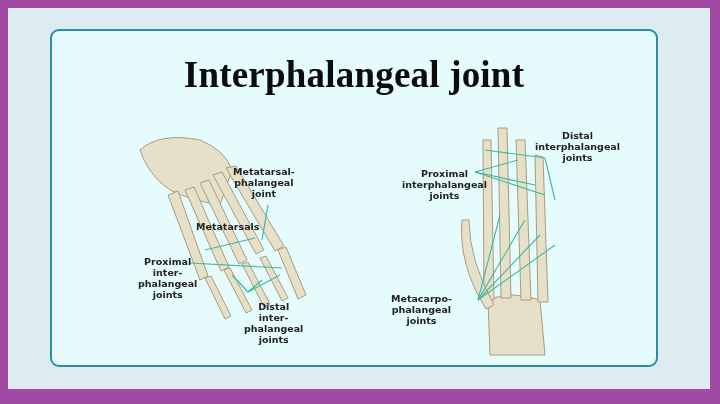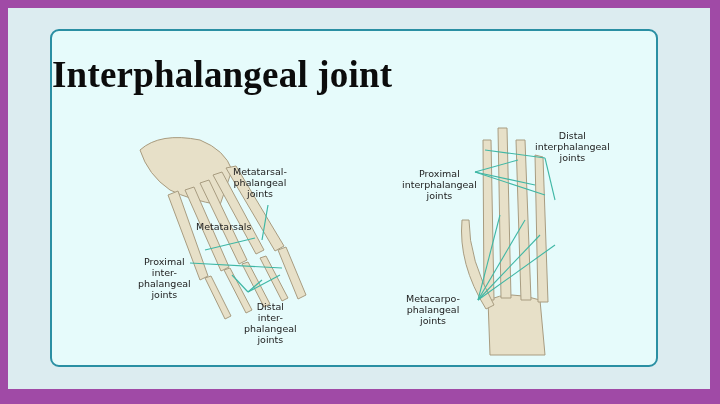--- a/index.html
+++ b/index.html
@@ -1,21 +1,21 @@
 <!DOCTYPE html>
 <html><head>
 <meta charset="utf-8">
 <style>
   html, body { margin: 0; padding: 0; }
   body { width: 720px; height: 404px; overflow: hidden; background: #a04aa6; position: relative; }
   .frame { position: absolute; left: 8px; top: 8px; width: 702px; height: 381px; background: #dcecf0; }
   .panel { position: absolute; left: 50px; top: 29px; width: 604px; height: 334px; background: #e6fbfb; border: 2px solid #2a8fa3; border-radius: 9px; }
-  .title { position: absolute; left: 0; width: 100%; top: 22px; text-align: left; font-family: "Liberation Serif", serif; font-weight: bold; font-size: 37px; color: #0c0c0c; letter-spacing: 0.2px; }
+  .title { position: absolute; left: 0; width: 100%; top: 22px; text-align: center; font-family: "Liberation Serif", serif; font-weight: bold; font-size: 37px; color: #0c0c0c; letter-spacing: 0.2px; }
   svg.fig { position: absolute; left: 0; top: 0; }
-  .lbl { position: absolute; font-family: "DejaVu Sans", sans-serif; font-weight: normal; font-size: 9.5px; line-height: 11px; color: #222; text-align: center; white-space: pre; }
+  .lbl { position: absolute; font-family: "DejaVu Sans", sans-serif; font-weight: bold; font-size: 9.5px; line-height: 11px; color: #222; text-align: center; white-space: pre; }
 </style>
 </head>
 <body>
 
 <div class="frame"></div>
 
 <div class="panel">
   <div class="title">Interphalangeal joint</div>
 </div>
 
@@ -60,32 +60,32 @@
     <line x1="475" y1="172" x2="545" y2="195"></line>
     <line x1="478" y1="300" x2="500" y2="215"></line>
     <line x1="478" y1="300" x2="525" y2="220"></line>
     <line x1="478" y1="300" x2="540" y2="235"></line>
     <line x1="478" y1="300" x2="555" y2="245"></line>
   </g>
 </svg>
 
 <div class="lbl" style="left:233px; top:166px;">Metatarsal-
 phalangeal
-joints</div>
+joint</div>
 <div class="lbl" style="left:196px; top:221px;">Metatarsals</div>
 <div class="lbl" style="left:138px; top:256px;">Proximal
 inter-
 phalangeal
 joints</div>
 <div class="lbl" style="left:244px; top:301px;">Distal
 inter-
 phalangeal
 joints</div>
 
 <div class="lbl" style="left:535px; top:130px;">Distal
 interphalangeal
 joints</div>
 <div class="lbl" style="left:402px; top:168px;">Proximal
 interphalangeal
 joints</div>
-<div class="lbl" style="left:406px; top:293px;">Metacarpo-
+<div class="lbl" style="left:391px; top:293px;">Metacarpo-
 phalangeal
 joints</div>
 
 </body></html>

